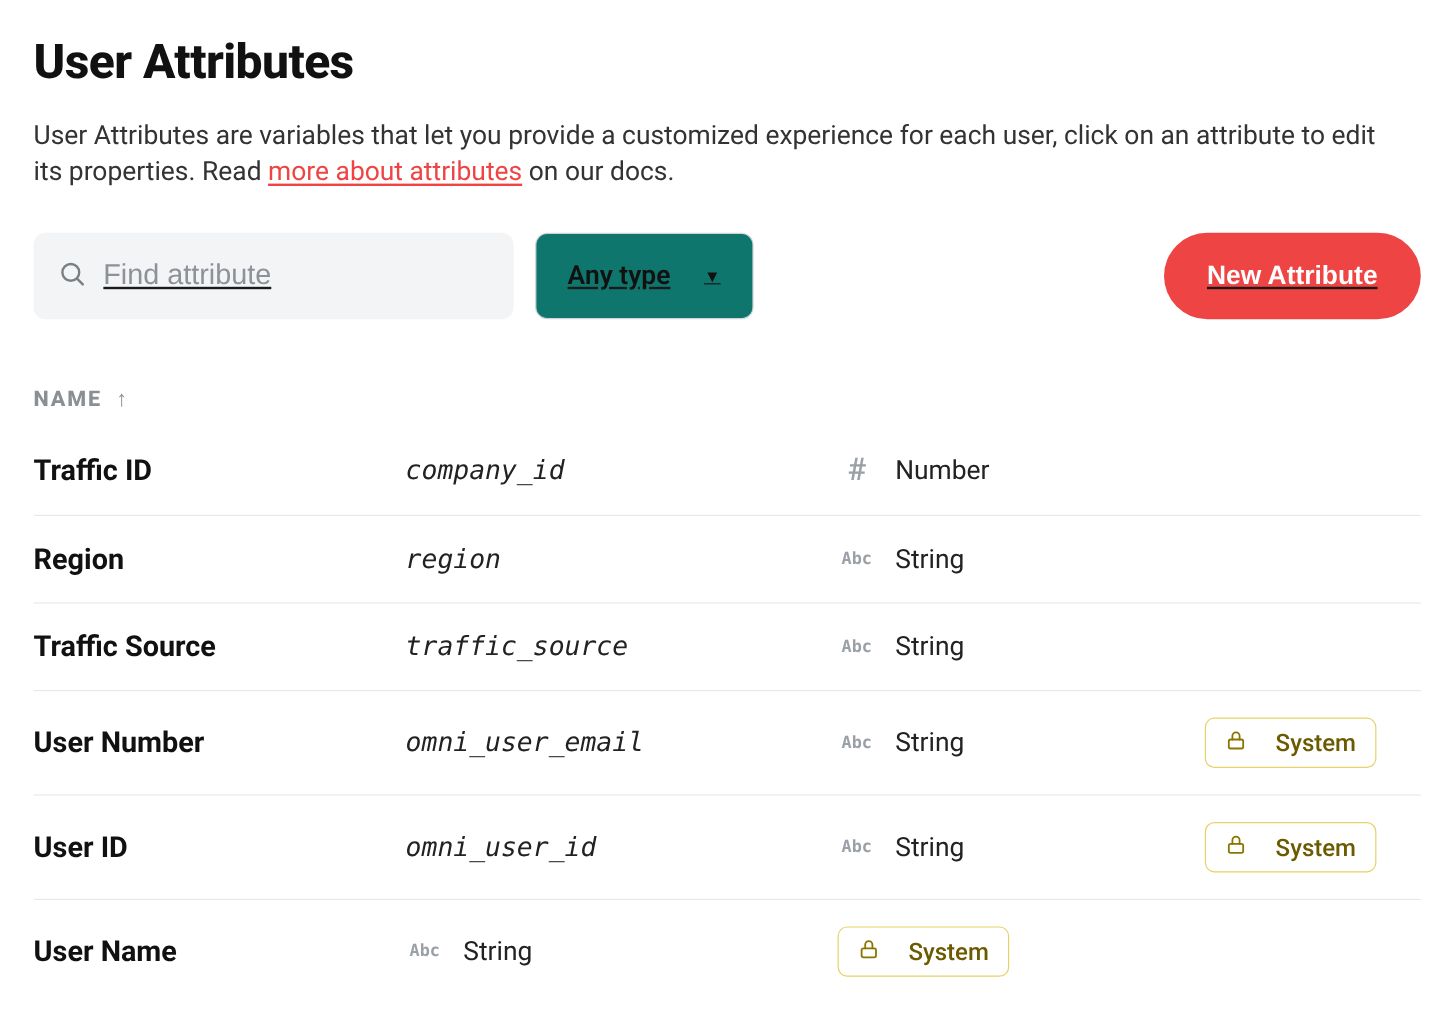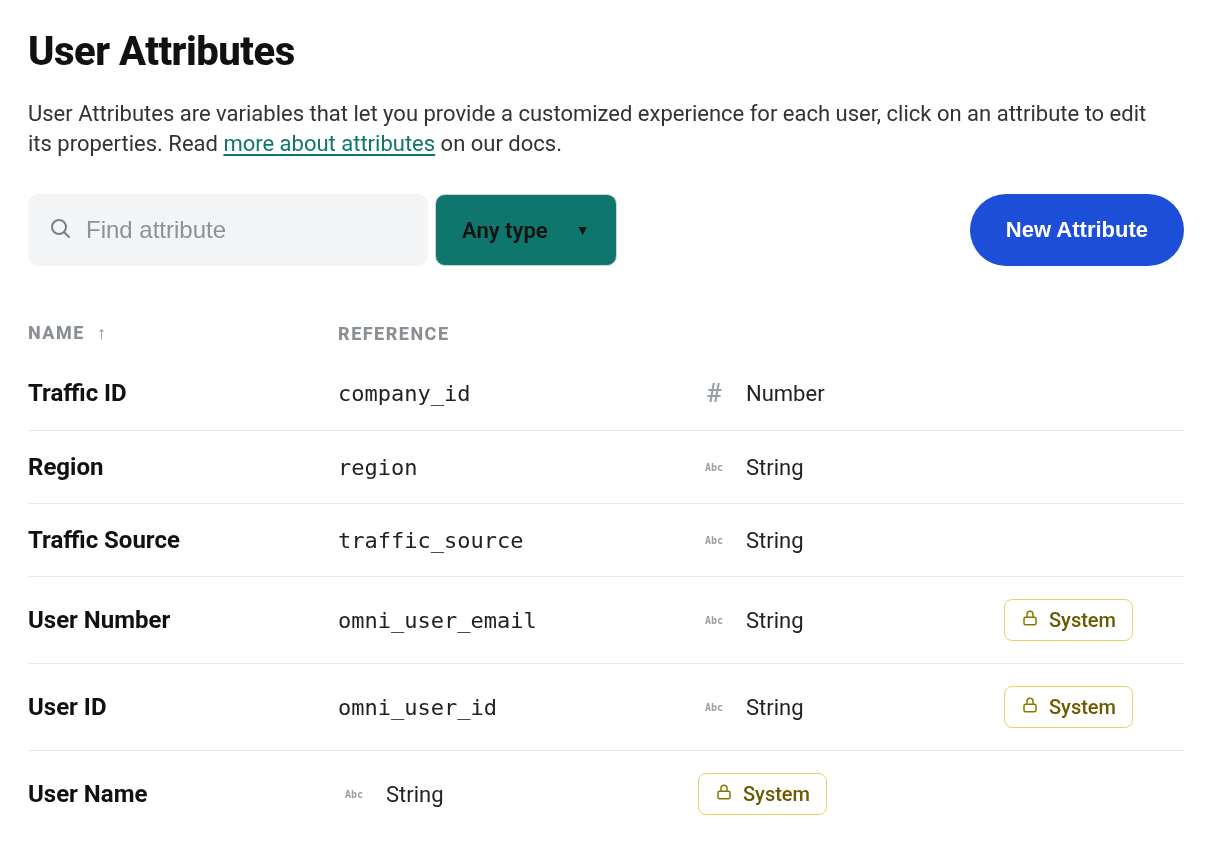--- a/index.html
+++ b/index.html
@@ -18,29 +18,30 @@
       color: #111;
     }
     .description {
       font-size: 22px;
       line-height: 1.35;
       color: #333;
       margin-bottom: 36px;
       max-width: 1140px;
     }
     .description a.link {
-      color: #0f766e;
+      color: #ef4444;
       text-decoration: underline;
       text-underline-offset: 3px;
     }
     .toolbar {
       display: flex;
       align-items: center;
-      gap: 7px;
+      gap: 18px;
       margin-bottom: 56px;
+      text-decoration: underline;
     }
     .search-wrap {
       display: flex;
       align-items: center;
       background: #f3f4f5;
       border-radius: 10px;
       padding: 0 20px;
       height: 72px;
       width: 400px;
     }
@@ -62,21 +63,21 @@
       font-size: 22px;
       font-weight: 600;
       color: #111;
       cursor: pointer;
     }
     .type-select .caret { font-size: 14px; color: #111; }
     .spacer { flex: 1 1 auto; }
     .new-btn {
       height: 72px;
       padding: 0 36px;
-      background: #1d4ed8;
+      background: #ef4444;
       color: #fff;
       border: none;
       border-radius: 999px;
       font-size: 22px;
       font-weight: 700;
       cursor: pointer;
     }
     
     .attr-table { width: 100%; }
     .thead, .trow {
@@ -100,42 +101,43 @@
     .trow:first-of-type { border-top: none; padding-top: 12px; }
     .name-cell {
       font-size: 24px;
       font-weight: 700;
       color: #111;
     }
     .ref-cell {
       font-family: ui-monospace, SFMono-Regular, Menlo, Consolas, monospace;
       font-size: 22px;
       color: #222;
+      font-style: italic;
     }
     .type-cell {
       display: flex;
       align-items: center;
       gap: 16px;
       font-size: 22px;
       color: #222;
     }
     .type-icon {
       width: 32px; display: inline-flex; justify-content: center;
       color: #9aa0a6;
     }
     .type-icon.hash { font-size: 26px; font-weight: 500; }
     .type-icon.abc {
       font-family: ui-monospace, SFMono-Regular, Menlo, Consolas, monospace;
-      font-size: 10px; font-weight: 600;
+      font-size: 14px; font-weight: 600;
     }
     .badge-cell { display: flex; justify-content: flex-start; }
     .system-badge {
       display: inline-flex;
       align-items: center;
-      gap: 10px;
+      gap: 24px;
       border: 1.5px solid #e6d26a;
       color: #6b5a00;
       background: #fff;
       border-radius: 8px;
       padding: 8px 16px;
       font-size: 20px;
       font-weight: 500;
     }
     .lock-svg { color: #8a7500; }
   </style>
@@ -167,21 +169,20 @@
   <div class="spacer"></div>
 
   <button class="new-btn">New Attribute</button>
 </div>
 
 <div class="attr-table">
   <div class="thead">
     <div>
       <span>NAME</span><span class="sort-arrow">↑</span>
     </div>
-    <div>REFERENCE</div>
     <div></div>
   </div>
   <div id="rows">
       <div class="trow">
         <div class="name-cell">Traffic ID</div>
         <div class="ref-cell">company_id</div>
         <div class="type-cell">
           <span class="type-icon hash">#</span>
           <span>Number</span>
         </div>

